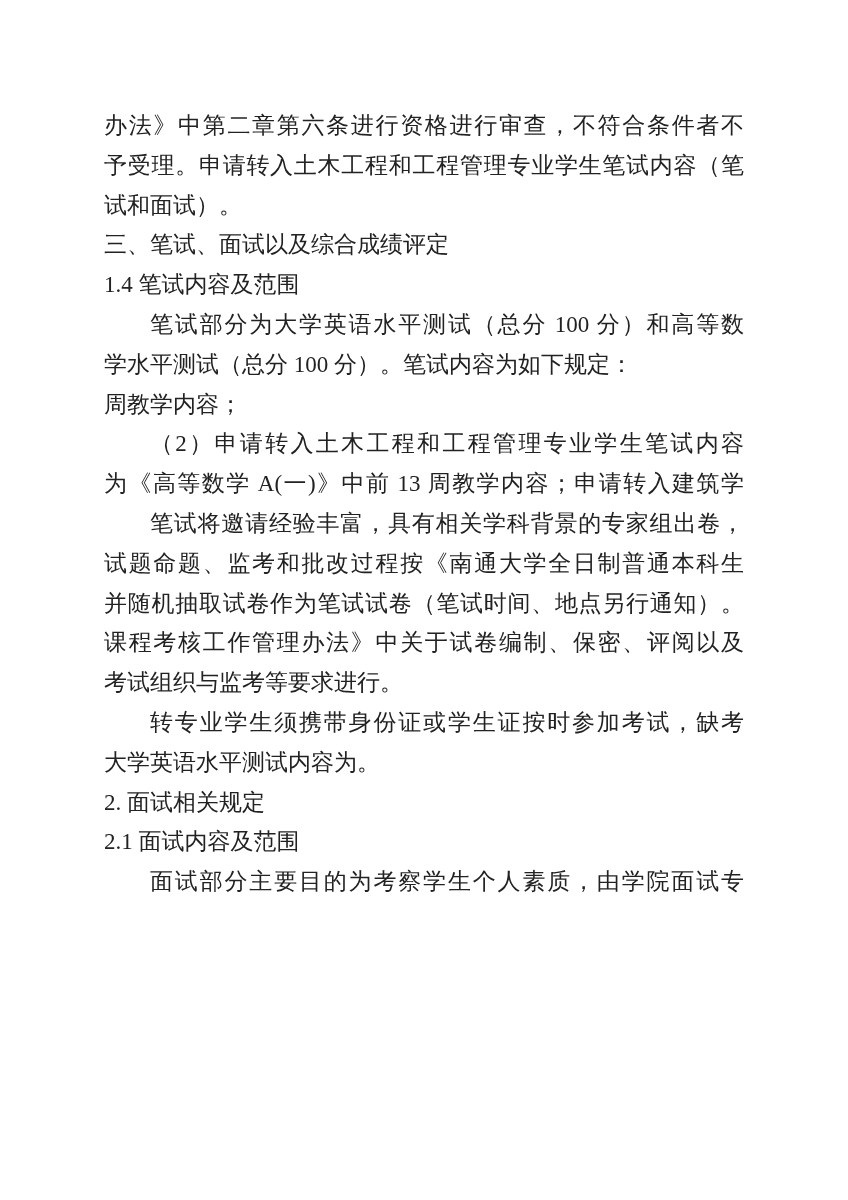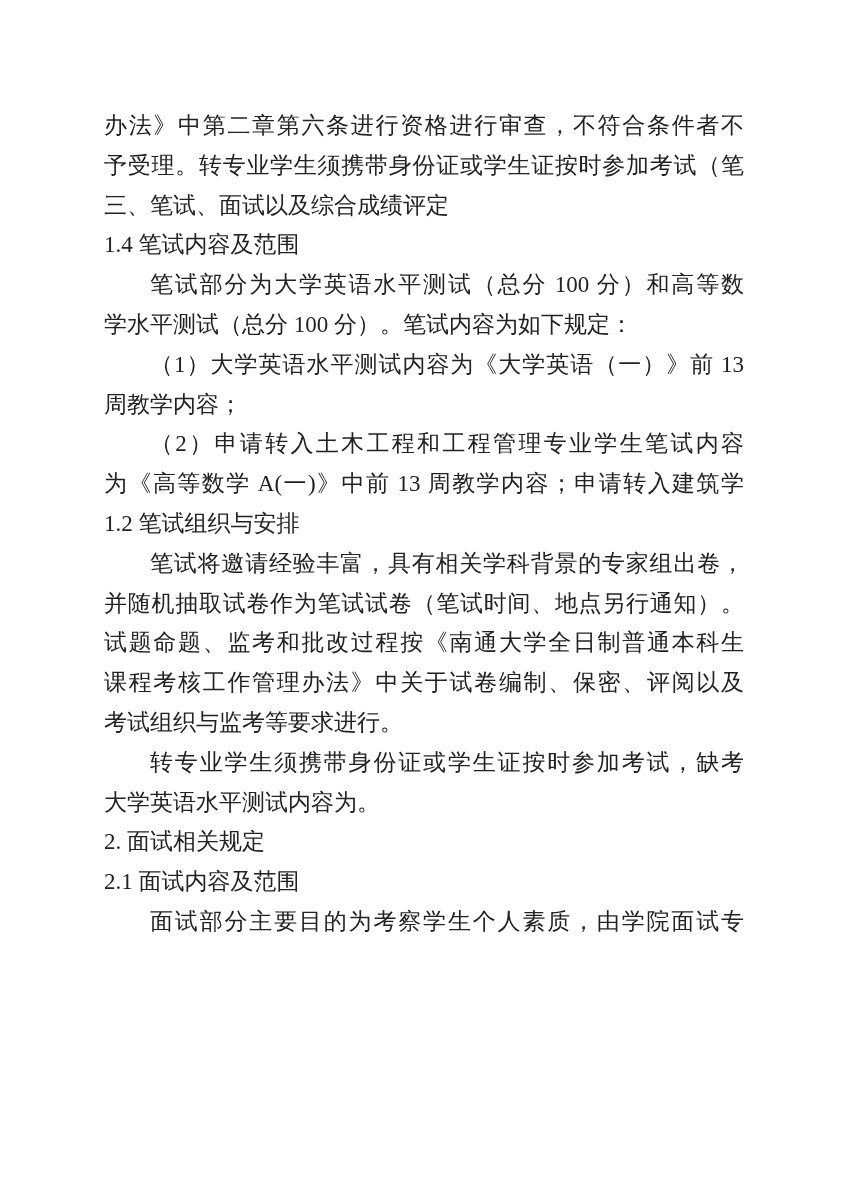--- a/index.html
+++ b/index.html
@@ -40,33 +40,32 @@
   }
   .bold {
     font-weight: normal;
   }
 </style>
 </head>
 <body>
 
 <div class="page" style="background: rgb(255, 255, 255); color: rgb(34, 34, 34);">
   <div class="ln fill">办法》中第二章第六条进行资格进行审查，不符合条件者不</div>
-  <div class="ln fill">予受理。转专业学生须携带身份证或学生证按时参加考试（笔</div>
+  <div class="ln fill">予受理。申请转入土木工程和工程管理专业学生笔试内容（笔</div>
+  <div class="ln">试和面试）。</div>
   <div class="ln">三、笔试、面试以及综合成绩评定</div>
   <div class="ln">1.4 笔试内容及范围</div>
   <div class="ln indent fill">笔试部分为大学英语水平测试（总分 100 分）和高等数</div>
   <div class="ln">学水平测试（总分 100 分）。笔试内容为如下规定：</div>
-  <div class="ln indent fill">（1）大学英语水平测试内容为《大学英语（一）》前 13</div>
   <div class="ln">周教学内容；</div>
   <div class="ln indent fill">（2）申请转入土木工程和工程管理专业学生笔试内容</div>
   <div class="ln fill">为《高等数学 A(一)》中前 13 周教学内容；申请转入建筑学</div>
-  <div class="ln">1.2 笔试组织与安排</div>
   <div class="ln indent fill">笔试将邀请经验丰富，具有相关学科背景的专家组出卷，</div>
+  <div class="ln fill">试题命题、监考和批改过程按《南通大学全日制普通本科生</div>
   <div class="ln fill">并随机抽取试卷作为笔试试卷（笔试时间、地点另行通知）。</div>
-  <div class="ln fill">试题命题、监考和批改过程按《南通大学全日制普通本科生</div>
   <div class="ln fill">课程考核工作管理办法》中关于试卷编制、保密、评阅以及</div>
   <div class="ln">考试组织与监考等要求进行。</div>
   <div class="ln indent fill bold">转专业学生须携带身份证或学生证按时参加考试，缺考</div>
   <div class="ln bold">大学英语水平测试内容为。</div>
   <div class="ln">2. 面试相关规定</div>
   <div class="ln">2.1 面试内容及范围</div>
   <div class="ln indent fill">面试部分主要目的为考察学生个人素质，由学院面试专</div>
 </div>
 
 </body></html>

